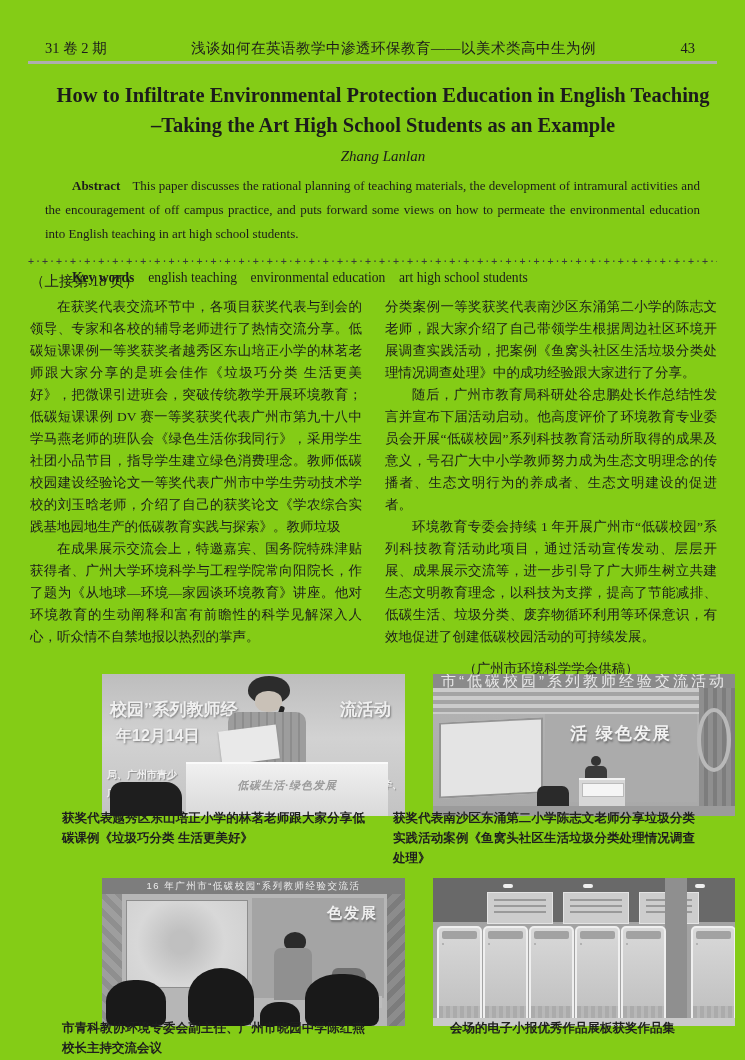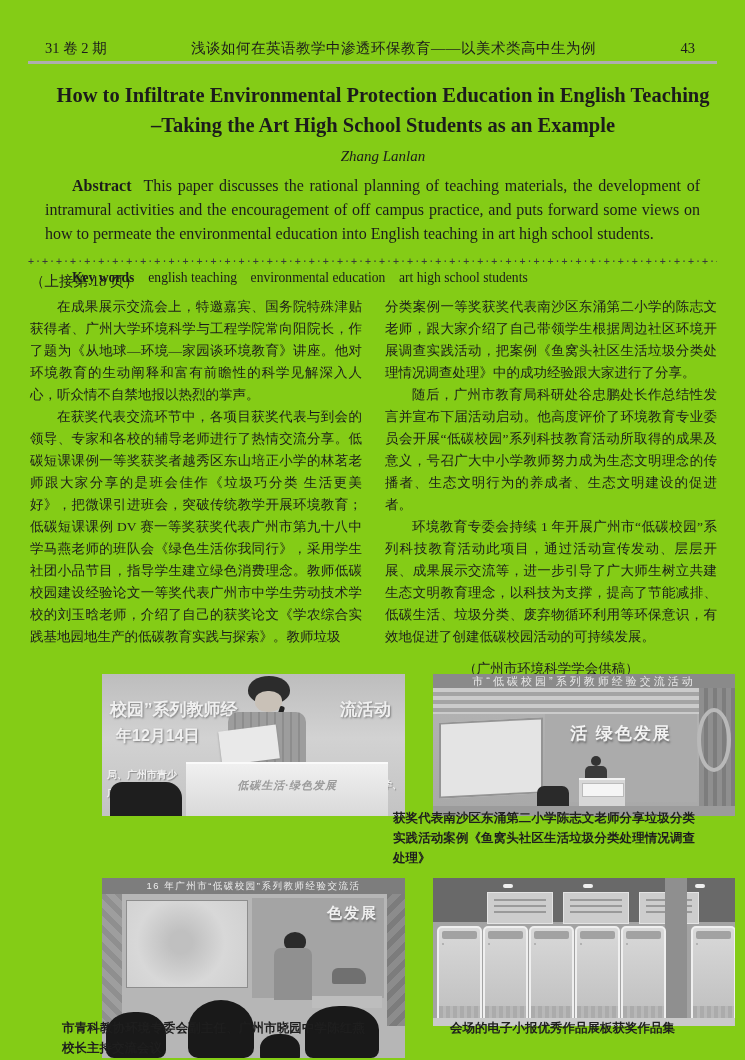--- a/index.html
+++ b/index.html
@@ -12,21 +12,21 @@
   .header .running{flex:1;text-align:center;letter-spacing:.5px;}
   .header-rule{position:absolute;top:61px;left:28px;width:689px;height:2.5px;background:#aeaeae;}
 
   
   .title{position:absolute;top:80px;left:0;width:100%;text-align:center;font-weight:bold;
          font-size:20.5px;line-height:30px;margin:0;}
   .author{position:absolute;top:148px;left:0;width:100%;text-align:center;font-style:italic;
           font-size:15px;}
 
   
-  .abstract{position:absolute;top:174px;left:45px;width:655px;font-size:16px;line-height:24px;
+  .abstract{position:absolute;top:174px;left:45px;width:655px;font-size:13px;line-height:24px;
             text-align:justify;text-indent:27px;margin:0;}
   .abstract b{margin-right:12px;}
   .keywords{position:absolute;top:270px;left:45px;width:655px;font-size:13.6px;margin:0;
             text-indent:27px;white-space:pre-wrap;}
   .keywords b{margin-right:14px;}
 
   
   .divider{position:absolute;top:256px;left:28px;width:689px;height:13px;overflow:hidden;
            white-space:nowrap;font-family:"DejaVu Sans Mono",monospace;font-size:10px;
            letter-spacing:1px;color:#3a3a3a;}
@@ -42,21 +42,21 @@
 
   
   .photo{position:absolute;overflow:hidden;background:#c0c0c0;}
   .photo *{position:absolute;}
   .caption{position:absolute;font-family:"Liberation Sans","DejaVu Sans",sans-serif;
            font-weight:600;font-size:12.5px;line-height:20px;color:#1e1e1e;text-align:justify;margin:0;}
   .photo1{left:62px;top:658px;width:303px;height:142px;background:linear-gradient(180deg,#bdbdbd,#d2d2d2 45%,#c3c3c3);}
   .cap1{left:62px;top:808px;width:303px;}
   .photo2{left:393px;top:658px;width:302px;height:142px;background:linear-gradient(180deg,#b5b5b5,#a8a8a8);}
   .cap2{left:393px;top:808px;width:302px;}
-  .photo3{left:62px;top:862px;width:303px;height:180px;background:#b6b6b6;}
+  .photo3{left:62px;top:862px;width:303px;height:148px;background:#b6b6b6;}
   .cap3{left:62px;top:1018px;width:303px;}
   .photo4{left:393px;top:862px;width:302px;height:148px;background:#a3a3a3;}
   .cap4{left:402px;top:1018px;width:302px;margin-left:48px;}
 
   
   .p1-banner{color:#f0f0f0;font-family:"Liberation Sans",sans-serif;font-weight:bold;
              text-shadow:1px 1px 2px #7a7a7a;}
   .p1-b1{left:8px;top:24px;font-size:17px;}
   .p1-b2{right:14px;top:24px;font-size:17px;}
   .p1-date{left:14px;top:52px;font-size:16px;}
@@ -71,21 +71,21 @@
   .p1-paper{left:118px;top:54px;width:58px;height:34px;background:#e9e9e9;transform:rotate(-7deg);
             box-shadow:0 1px 2px #8a8a8a;}
   .p1-podium{left:84px;top:88px;width:202px;height:54px;background:linear-gradient(#f0f0f0,#d8d8d8);
              border-top:2px solid #fafafa;}
   .p1-logo{position:absolute;left:0;top:14px;width:100%;text-align:center;font-size:11px;
            font-style:italic;font-weight:bold;color:#9b9b9b;letter-spacing:1px;}
   .p1-chair{left:8px;top:108px;width:72px;height:34px;background:#1e1e1e;border-radius:12px 16px 0 0;}
 
   
   .p2-strip{left:0;top:0;width:100%;height:14px;background:#8a8a8a;color:#e8e8e8;
-            font-family:"Liberation Sans",sans-serif;font-size:11px;letter-spacing:3px;
+            font-family:"Liberation Sans",sans-serif;font-size:15px;letter-spacing:3px;
             line-height:14px;white-space:nowrap;overflow:hidden;text-align:center;}
   .p2-ceiling{left:0;top:14px;width:100%;height:26px;
               background:repeating-linear-gradient(180deg,#cbcbcb 0 4px,#a4a4a4 4px 8px);}
   .p2-screen{left:6px;top:46px;width:100px;height:72px;background:#e4e4e4;border:2px solid #949494;
              transform:skewY(-3deg);}
   .p2-backdrop{left:112px;top:40px;width:152px;height:88px;background:#ababab;}
   .p2-big{position:absolute;left:0;top:8px;width:100%;text-align:center;font-size:17px;font-weight:bold;
           color:#f3f3f3;font-family:"Liberation Sans",sans-serif;text-shadow:1px 2px 2px #6d6d6d;letter-spacing:2px;}
   .p2-head{left:158px;top:82px;width:10px;height:10px;background:#333;border-radius:50%;}
   .p2-man{left:152px;top:92px;width:22px;height:18px;background:#3a3a3a;border-radius:5px 5px 0 0;}
@@ -157,22 +157,22 @@
   <p class="abstract"><b>Abstract</b><span>This paper discusses the rational planning of teaching materials, the development of intramural activities and the encouragement of off campus practice, and puts forward some views on how to permeate the environmental education into English teaching in art high school students.</span></p>
 
   <p class="keywords"><b>Key words</b><span>english teaching environmental education art high school students</span></p>
 
   <div class="divider">+·+·+·+·+·+·+·+·+·+·+·+·+·+·+·+·+·+·+·+·+·+·+·+·+·+·+·+·+·+·+·+·+·+·+·+·+·+·+·+·+·+·+·+·+·+·+·+·+·+·+·+·+·+·+·+·+·+·+·+·+·+·+·+·+·+·+·+·+·+·+·+·+·+·+·+·+·+·+·+·</div>
 
   <div class="note">（上接第 18 页）</div>
 
   <div class="columns">
     <div class="col">
+      <p class="cn ind">在获奖代表交流环节中，各项目获奖代表与到会的领导、专家和各校的辅导老师进行了热情交流分享。低碳短课课例一等奖获奖者越秀区东山培正小学的林茗老师跟大家分享的是班会佳作《垃圾巧分类 生活更美好》，把微课引进班会，突破传统教学开展环境教育；低碳短课课例 DV 赛一等奖获奖代表广州市第九十八中学马燕老师的班队会《绿色生活你我同行》，采用学生社团小品节目，指导学生建立绿色消费理念。教师低碳校园建设经验论文一等奖代表广州市中学生劳动技术学校的刘玉晗老师，介绍了自己的获奖论文《学农综合实践基地园地生产的低碳教育实践与探索》。教师垃圾</p>
       <p class="cn ind">在成果展示交流会上，特邀嘉宾、国务院特殊津贴获得者、广州大学环境科学与工程学院常向阳院长，作了题为《从地球—环境—家园谈环境教育》讲座。他对环境教育的生动阐释和富有前瞻性的科学见解深入人心，听众情不自禁地报以热烈的掌声。</p>
-      <p class="cn ind">在获奖代表交流环节中，各项目获奖代表与到会的领导、专家和各校的辅导老师进行了热情交流分享。低碳短课课例一等奖获奖者越秀区东山培正小学的林茗老师跟大家分享的是班会佳作《垃圾巧分类 生活更美好》，把微课引进班会，突破传统教学开展环境教育；低碳短课课例 DV 赛一等奖获奖代表广州市第九十八中学马燕老师的班队会《绿色生活你我同行》，采用学生社团小品节目，指导学生建立绿色消费理念。教师低碳校园建设经验论文一等奖代表广州市中学生劳动技术学校的刘玉晗老师，介绍了自己的获奖论文《学农综合实践基地园地生产的低碳教育实践与探索》。教师垃圾</p>
     </div>
     <div class="col">
       <p class="cn">分类案例一等奖获奖代表南沙区东涌第二小学的陈志文老师，跟大家介绍了自己带领学生根据周边社区环境开展调查实践活动，把案例《鱼窝头社区生活垃圾分类处理情况调查处理》中的成功经验跟大家进行了分享。</p>
       <p class="cn ind">随后，广州市教育局科研处谷忠鹏处长作总结性发言并宣布下届活动启动。他高度评价了环境教育专业委员会开展“低碳校园”系列科技教育活动所取得的成果及意义，号召广大中小学教师努力成为生态文明理念的传播者、生态文明行为的养成者、生态文明建设的促进者。</p>
       <p class="cn ind">环境教育专委会持续 1 年开展广州市“低碳校园”系列科技教育活动此项目，通过活动宣传发动、层层开展、成果展示交流等，进一步引导了广大师生树立共建生态文明教育理念，以科技为支撑，提高了节能减排、低碳生活、垃圾分类、废弃物循环利用等环保意识，有效地促进了创建低碳校园活动的可持续发展。</p>
       <p class="cn credit">（广州市环境科学学会供稿）</p>
     </div>
   </div>
 
   <figure class="photo photo1">
@@ -185,20 +185,21 @@
     <span class="p1-hair"></span>
     <span class="p1-face"></span>
     <span class="p1-mic"></span>
     <span class="p1-body"></span>
     <span class="p1-paper"></span>
     <span class="p1-podium">
         <span class="p1-logo">低碳生活·绿色发展</span>
       </span>
     <span class="p1-chair"></span>
   </figure>
+  <p class="caption cap1">获奖代表越秀区东山培正小学的林茗老师跟大家分享低碳课例《垃圾巧分类 生活更美好》</p>
 
   <figure class="photo photo2">
     <span class="p2-strip">市“低碳校园”系列教师经验交流活动</span>
     <span class="p2-ceiling"></span>
     <span class="p2-screen"></span>
     <span class="p2-backdrop">
         <span class="p2-big">活 绿色发展</span>
       </span>
     <span class="p2-head"></span>
     <span class="p2-man"></span>

